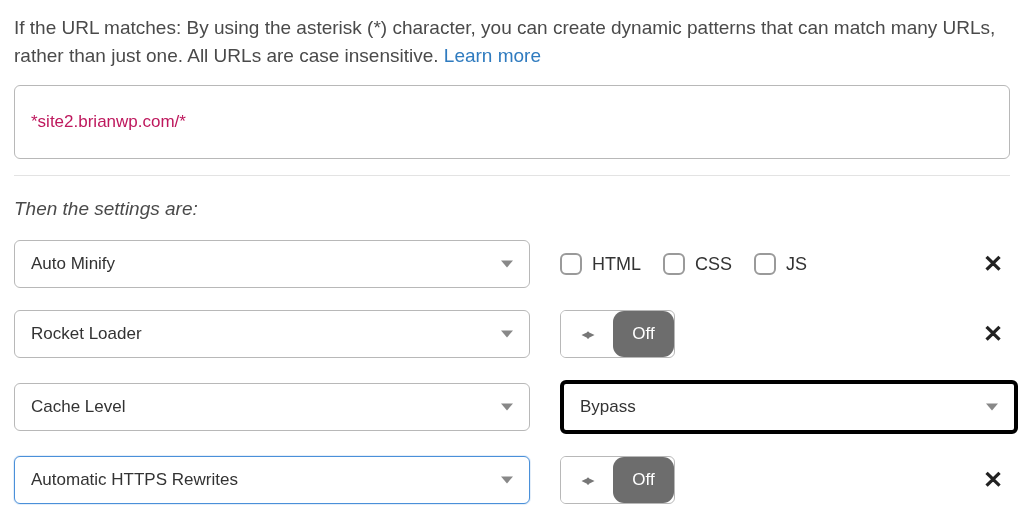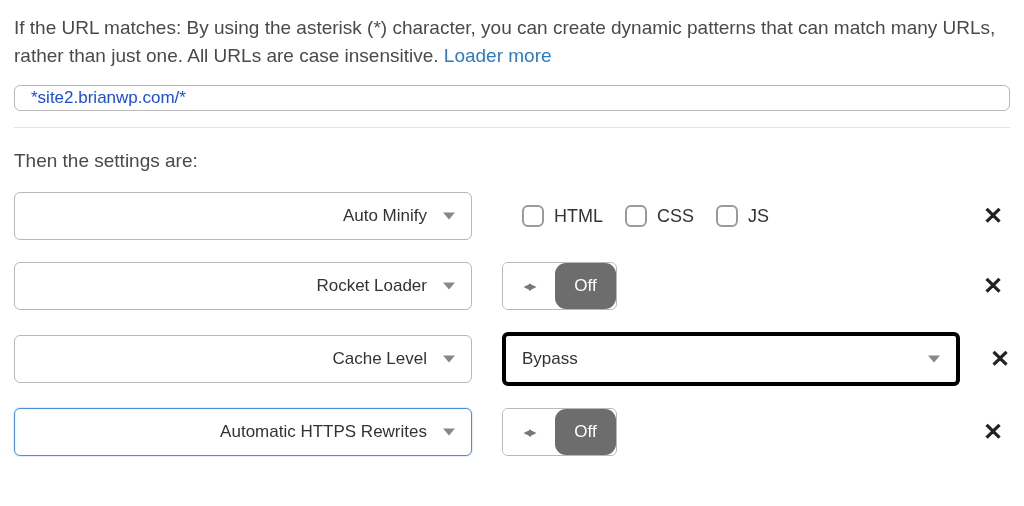--- a/index.html
+++ b/index.html
@@ -1,52 +1,52 @@
 <!DOCTYPE html>
 <html><head>
 <meta charset="utf-8">
 <style>
 * { box-sizing: border-box; margin: 0; padding: 0; }
 body { font-family: -apple-system, BlinkMacSystemFont, "Segoe UI", Helvetica, Arial, sans-serif; color: #333; background: #fff; padding: 14px; width: 1024px; }
 .intro { font-size: 19px; color: #4a4a4a; line-height: 1.45; margin-bottom: 16px; }
 .intro a { color: #2f7bbf; text-decoration: none; }
-.url-input { width: 100%; border: 1px solid #b8b8b8; border-radius: 6px; padding: 2px 16px; font-size: 17px; color: #1d4ed8; margin-bottom: 16px; }
+.url-input { width: 100%; border: 1px solid #b8b8b8; border-radius: 6px; padding: 26px 16px; font-size: 17px; color: #be185d; margin-bottom: 16px; }
 .divider { border: 0; border-top: 1px solid #e3e3e3; margin-bottom: 22px; }
-.then-label { font-size: 19px; color: #4a4a4a; margin-bottom: 20px; }
+.then-label { font-size: 19px; color: #4a4a4a; margin-bottom: 20px; font-style: italic; }
 .row { display: flex; align-items: center; gap: 30px; margin-bottom: 22px; }
-.left-col { width: 458px; flex-shrink: 0; text-align: right; }
+.left-col { width: 516px; flex-shrink: 0; }
 .middle-col { flex: 1; display: flex; align-items: center; }
 .remove-col { width: 34px; display: flex; justify-content: center; }
 
 .select-box { position: relative; width: 100%; border: 1px solid #b8b8b8; border-radius: 6px; padding: 13px 44px 13px 16px; font-size: 17px; color: #333; background: #fff; cursor: pointer; }
 .select-box.focused { border-color: #4a90d9; box-shadow: 0 0 0 1px rgba(74,144,217,0.15); }
 .select-box .caret { position: absolute; right: 16px; top: 50%; transform: translateY(-50%); width: 0; height: 0; border-left: 6px solid transparent; border-right: 6px solid transparent; border-top: 7px solid #888; }
 
-.checks { display: flex; gap: 22px; align-items: center; margin-left: 20px; }
+.checks { display: flex; gap: 22px; align-items: center; }
 .check { display: flex; align-items: center; gap: 10px; cursor: pointer; }
 .checkbox-box { width: 22px; height: 22px; border: 2px solid #9a9a9a; border-radius: 6px; background: #fff; }
 .check-label { font-size: 18px; color: #333; }
 
 .toggle { display: flex; border: 1px solid #b8b8b8; border-radius: 6px; overflow: hidden; height: 48px; width: 115px; cursor: pointer; }
 .toggle-left { width: 52px; display: flex; align-items: center; justify-content: center; background: #fff; }
 .toggle-right { flex: 1; display: flex; align-items: center; justify-content: center; background: #6d6d6d; color: #fff; font-size: 17px; border-radius: 11px; }
 .toggle-arrows { font-size: 15px; color: #777; letter-spacing: -2px; }
 
 .value-select { position: relative; width: 458px; border: 4px solid #000000; border-radius: 6px; padding: 13px 44px 13px 16px; font-size: 17px; color: #333; background: #fff; cursor: pointer; }
 .value-select .caret { position: absolute; right: 16px; top: 50%; transform: translateY(-50%); width: 0; height: 0; border-left: 6px solid transparent; border-right: 6px solid transparent; border-top: 7px solid #888; }
 
 .remove-x { font-size: 24px; font-weight: 700; color: #222; cursor: pointer; line-height: 1; }
 </style>
 </head>
 <body>
 
 
 
 <div class="intro">
-  <span>If the URL matches: By using the asterisk (*) character, you can create dynamic patterns that can match many URLs, rather than just one. All URLs are case insensitive. </span><a href="#">Loader more</a>
+  <span>If the URL matches: By using the asterisk (*) character, you can create dynamic patterns that can match many URLs, rather than just one. All URLs are case insensitive. </span><a href="#">Learn more</a>
 </div>
 
 <input type="text" class="url-input" value="*site2.brianwp.com/*" style="">
 
 <hr class="divider">
 
 <div class="then-label">Then the settings are:</div>
 
 
 <div class="row">

